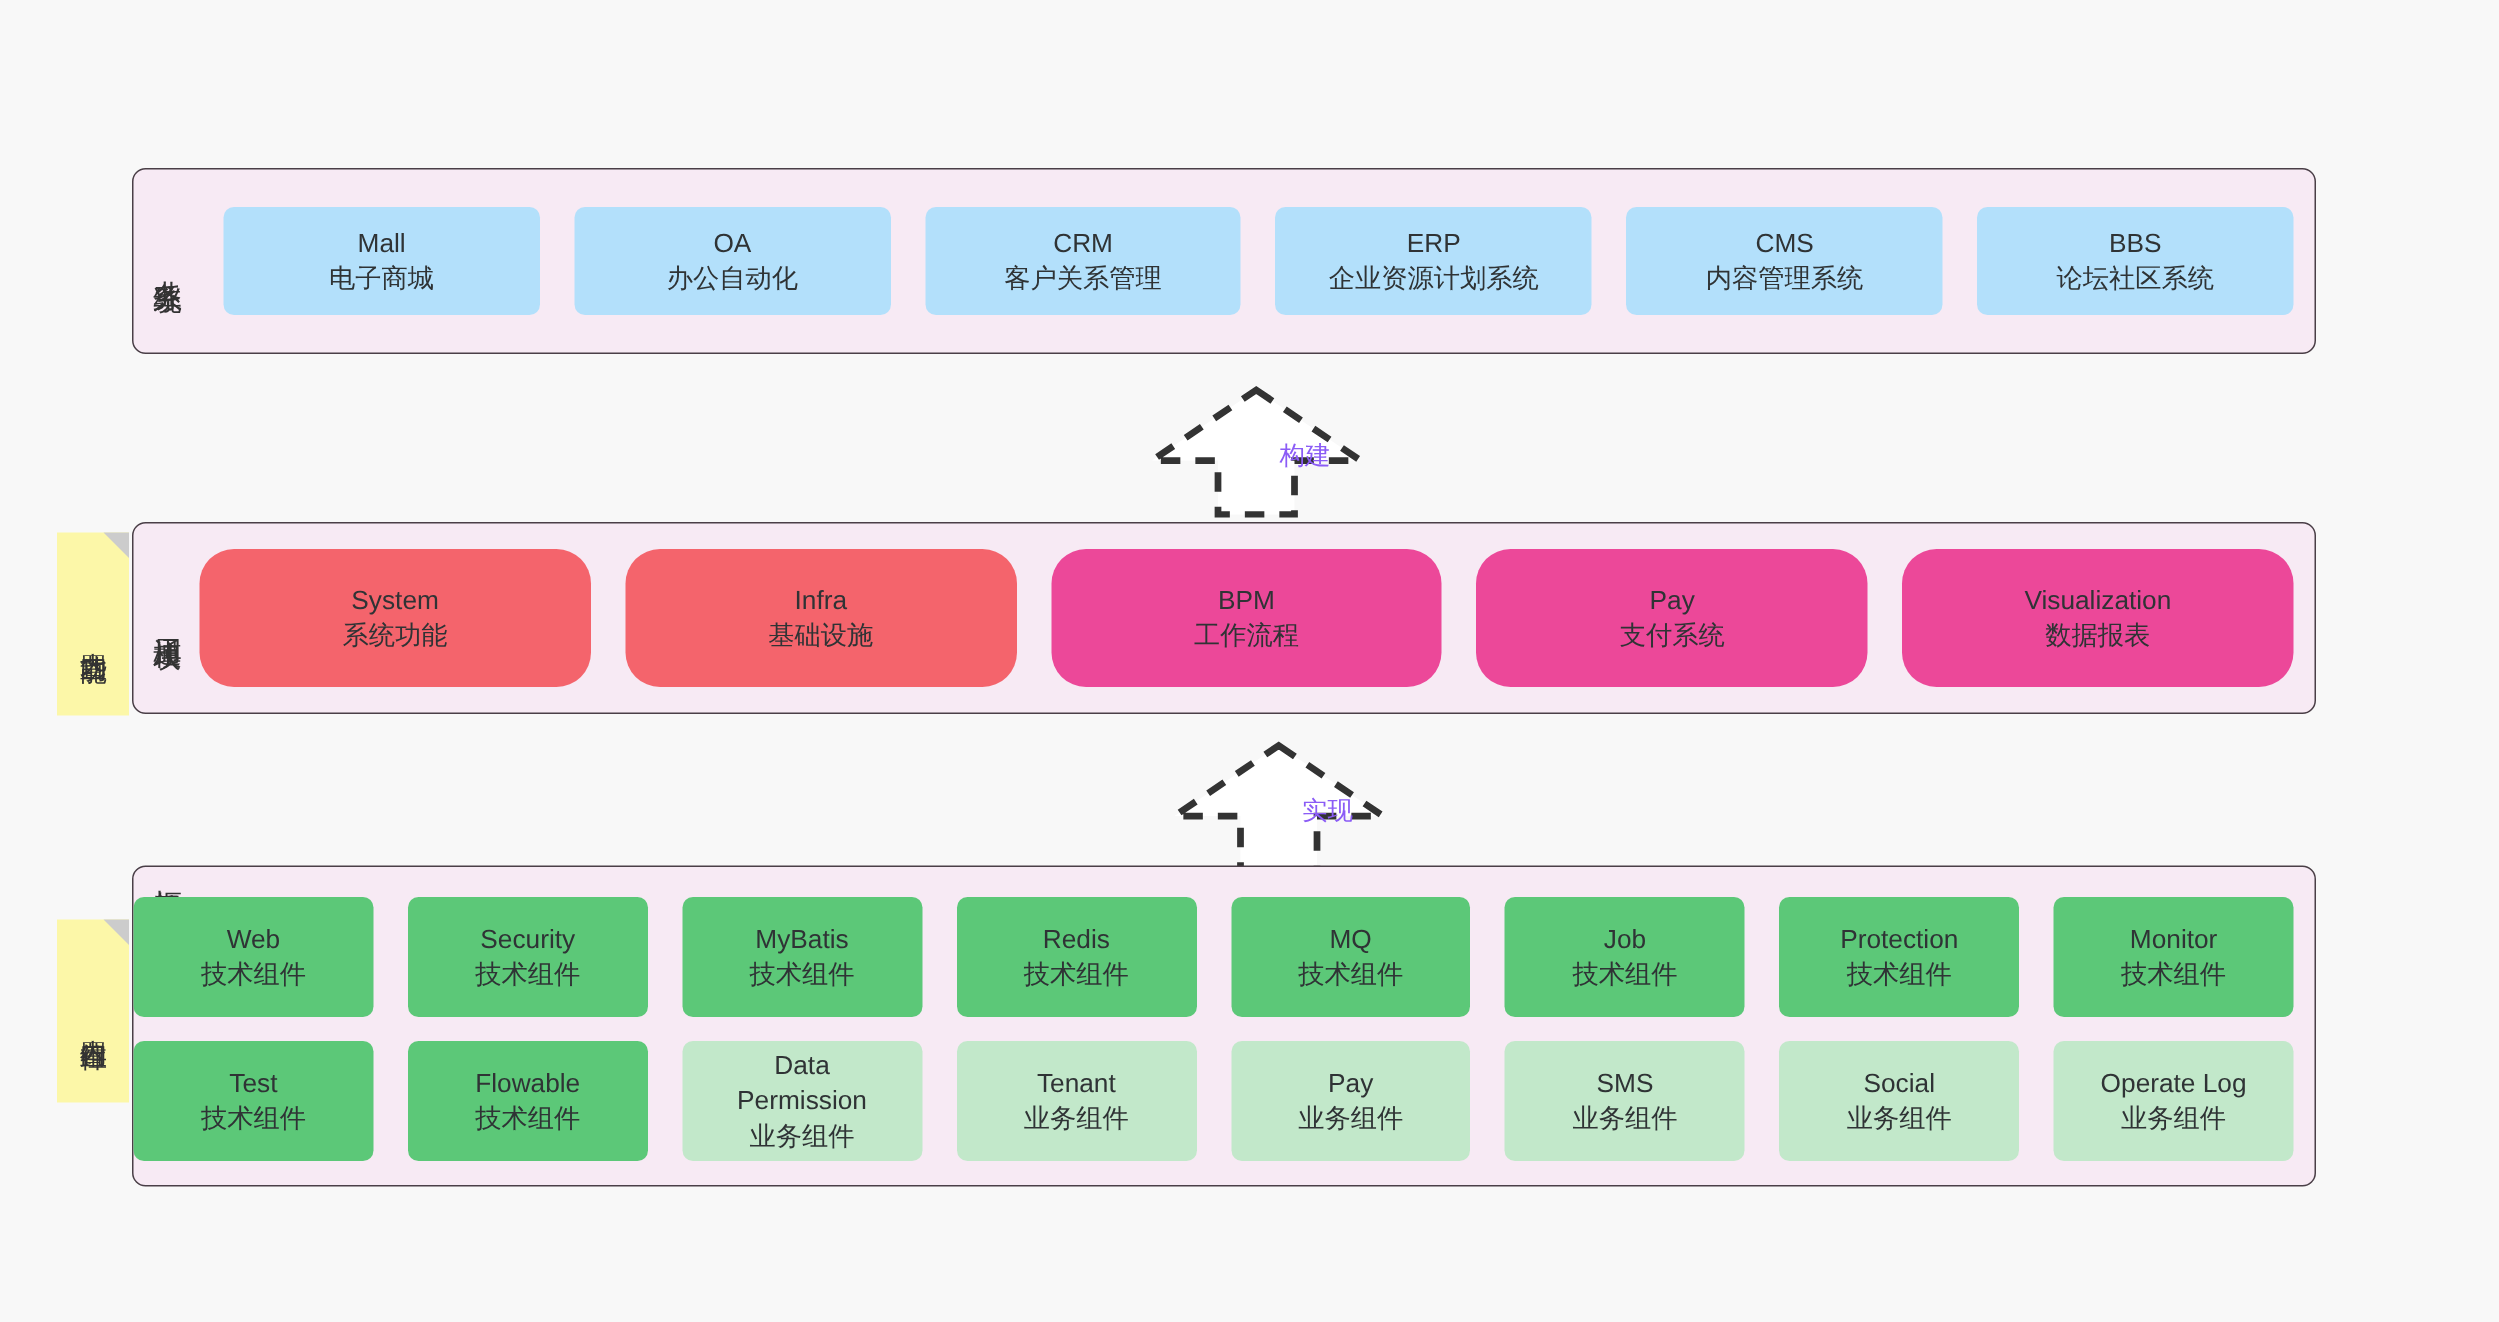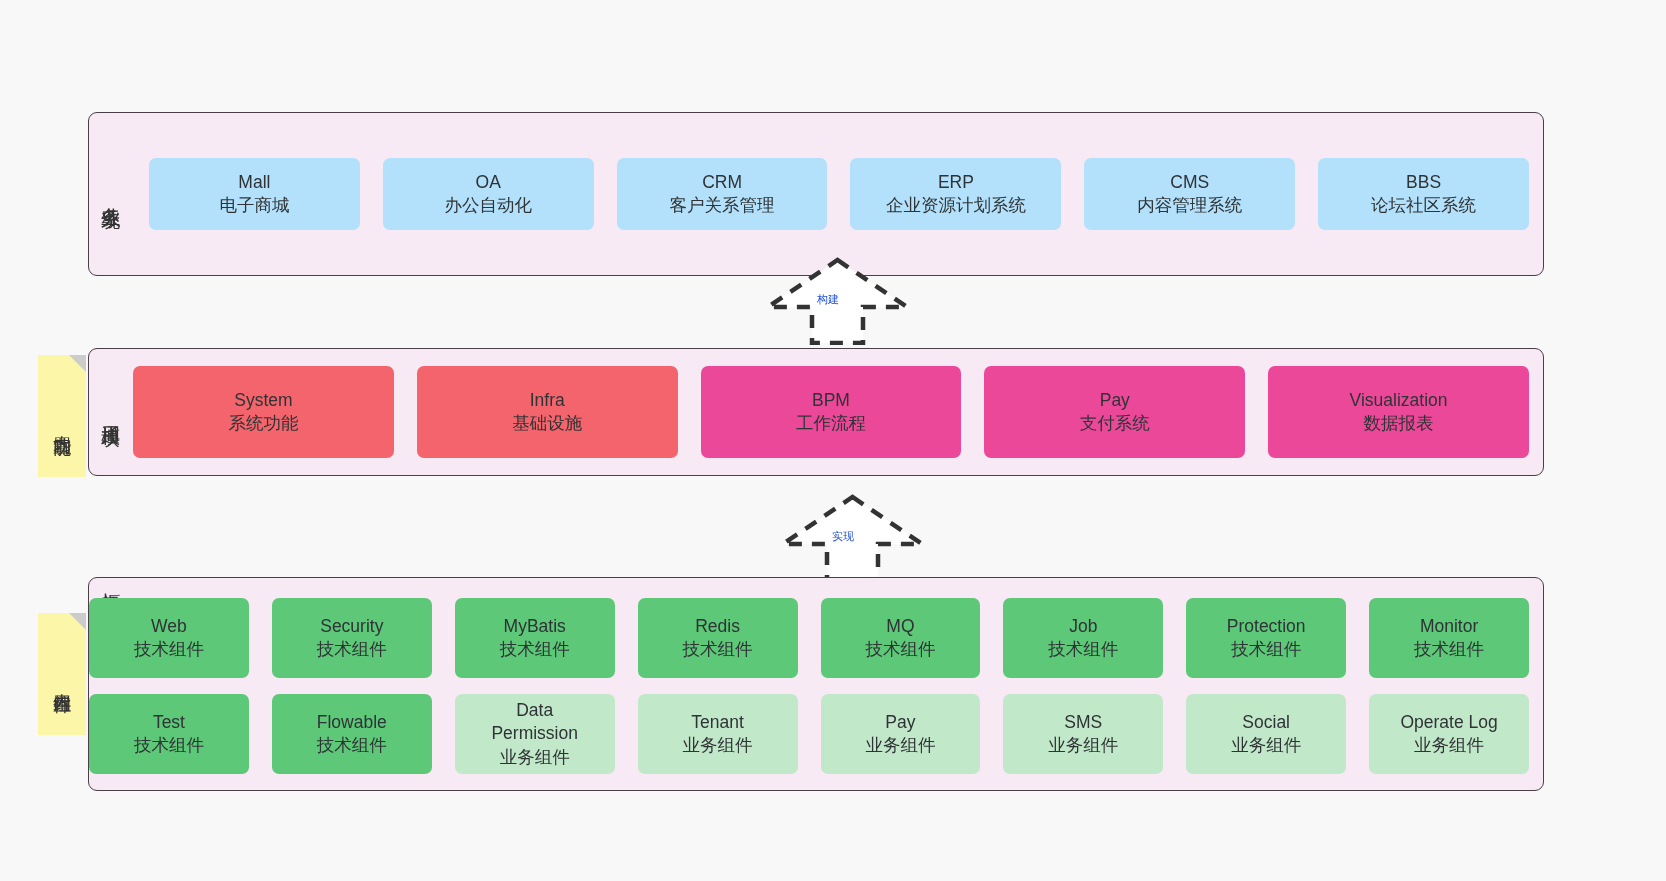--- a/index.html
+++ b/index.html
@@ -82,26 +82,26 @@
   .node .t2 { display: block; }
   .node .t3 { display: block; }
 
   .blue      { background: #b3e0fb; }
   .red       { background: #f4646c; }
   .pink      { background: #ec4899; }
   .green     { background: #5cc878; }
   .lightgreen{ background: #c2e8ca; }
 
   
-  #layer-business { left: 88px;  top: 112px; width: 1456px; height: 164px; gap: 16px; }
+  #layer-business { left: 88px;  top: 112px; width: 1456px; height: 124px; gap: 16px; }
   #layer-common   { left: 88px;  top: 348px; width: 1456px; height: 128px; }
   #layer-framework{ left: 88px;  top: 577px; width: 1456px; height: 214px; flex-direction: column; }
 
   #layer-business .node  { height: 72px; }
-  #layer-common .node    { height: 92px; }
+  #layer-common .node    { height: 92px; border-radius: 23px; }
   #layer-framework .node { height: 80px; }
 
   
   .sticky {
     position: absolute;
     width: 48px;
     background: #fcf7a8;
     display: flex;
     align-items: center;
     justify-content: center;
@@ -130,25 +130,26 @@
   #sticky-common    { left: 38px; top: 355px; height: 122px; }
   #sticky-framework { left: 38px; top: 613px; height: 122px; }
 
   
   .connector {
     position: absolute;
     pointer-events: none;
   }
   .connector .conn-label {
     position: absolute;
-    font-size: 11px;
-    color: #1d4ed8;
+    font-size: 17px;
+    color: #8b5cf6;
     background: transparent;
     white-space: nowrap;
     user-select: none;
+    margin-left: 36px;
   }
   #connector-build   { left: 755px; top: 255px; width: 165px; height: 90px; }
   #connector-implement { left: 770px; top: 492px; width: 165px; height: 90px; }
   #connector-build .conn-label   { left: 62px; top: 37px; }
   #connector-implement .conn-label { left: 62px; top: 37px; }
 </style>
 </head>
 <body>
 
 <div id="diagram">

